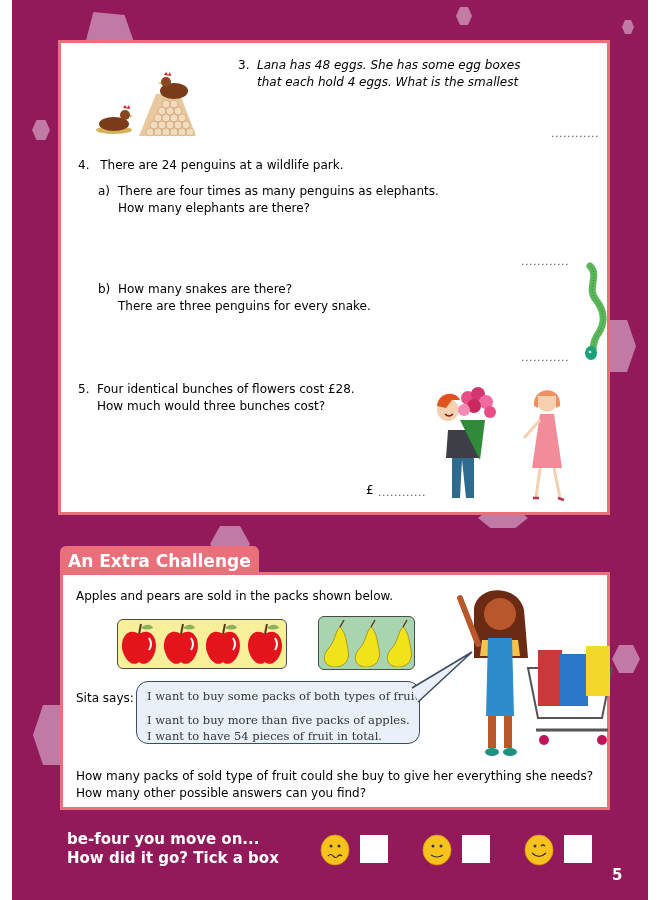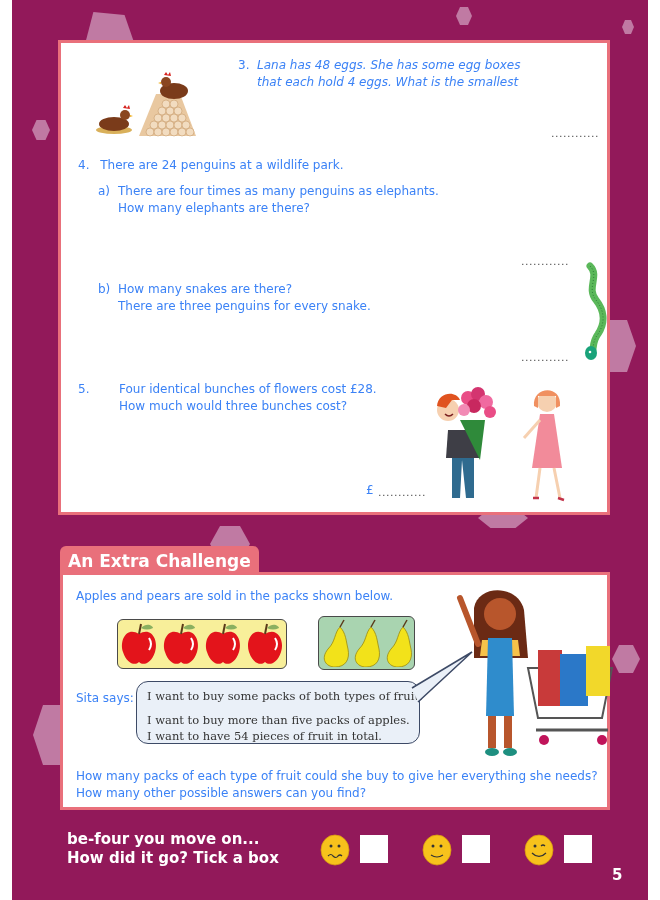--- a/index.html
+++ b/index.html
@@ -1,21 +1,21 @@
 <!DOCTYPE html>
 <html><head>
 <meta charset="utf-8">
 <style>
   html, body { margin: 0; padding: 0; }
   body { width: 660px; height: 900px; background: #ffffff; position: relative; overflow: hidden;
          font-family: "DejaVu Sans", sans-serif; }
   .page-bg { position: absolute; left: 12px; top: 0; width: 636px; height: 900px; background: #92195a; }
   .hex { position: absolute; background: #c07aa3; clip-path: polygon(25% 0, 75% 0, 100% 50%, 75% 100%, 25% 100%, 0 50%); }
   .card { position: absolute; background: #ffffff; border: 3px solid #e9707b; box-sizing: border-box; }
-  .q { position: absolute; font-size: 12px; line-height: 17px; color: #3b82f6; }
+  .q { position: absolute; font-size: 12px; line-height: 17px; color: #000000; }
   .answer-line { position: absolute; font-size: 11px; color: #555; letter-spacing: 0.5px; }
   .tab { position: absolute; background: #e9707b; color: #fff; font-weight: bold; font-size: 17px;
          padding: 5px 8px 3px 8px; border-radius: 6px 6px 0 0; font-family: "DejaVu Sans", sans-serif; }
   .bubble { position: absolute; background: #eaf0f8; border: 1.5px solid #3d4a66; border-radius: 12px;
             font-family: "DejaVu Serif", serif; font-size: 11.5px; line-height: 16px; color: #333; padding: 6px 10px; }
   .pack { position: absolute; border: 1.5px solid #4a4a4a; border-radius: 6px; display: flex; align-items: center; justify-content: space-around; }
   .footer-text { position: absolute; color: #fff; font-weight: bold; font-size: 15px; line-height: 19px; }
   .tick-box { position: absolute; width: 28px; height: 28px; background: #fff; }
   .face { position: absolute; width: 30px; height: 32px; }
   .page-num { position: absolute; color: #fff; font-weight: bold; font-size: 15px; }
@@ -111,21 +111,21 @@
 
 <svg style="position:absolute;left:582px;top:262px;" width="30" height="100" viewBox="0 0 30 100">
   <path d="M8 4 C18 14, 4 26, 14 38 C22 48, 24 60, 16 72 C10 80, 12 86, 10 92" stroke="#5bb85a" stroke-width="7" fill="none" stroke-linecap="round"></path>
   <path d="M8 4 C18 14, 4 26, 14 38 C22 48, 24 60, 16 72 C10 80, 12 86, 10 92" stroke="#2f7d3a" stroke-width="1" stroke-dasharray="1 2" fill="none"></path>
   <ellipse cx="9" cy="91" rx="6" ry="7" fill="#1aa37a"></ellipse>
   <circle cx="8" cy="90" r="1.3" fill="#fff"></circle>
 </svg>
 
 <div class="q" style="left:78px;top:381px;white-space:nowrap;">
   <span style="position:absolute;left:0;">5.</span>
-  <div style="position:absolute;left:19px;margin-left:22px;">
+  <div style="position:absolute;left:19px;">
     <div>Four identical bunches of flowers cost £28.</div>
     <div>How much would three bunches cost?</div>
   </div>
 </div>
 <div class="q" style="left:366px;top:482px;">£</div>
 <div class="answer-line" style="left:378px;top:486px;">............</div>
 
 <svg style="position:absolute;left:430px;top:380px;" width="150" height="125" viewBox="0 0 150 125">
   <g>
     <path d="M22 72 L22 118 L30 118 L32 80 L36 118 L44 118 L44 72 Z" fill="#2f6b8f"></path>
@@ -225,21 +225,21 @@
     <path d="M76 80 L160 80 L150 130 L86 130 Z" fill="none" stroke="#555" stroke-width="2"></path>
     <rect x="86" y="62" width="24" height="56" fill="#c83a3a"></rect>
     <rect x="108" y="66" width="28" height="52" fill="#2b78c8"></rect>
     <rect x="134" y="58" width="24" height="50" fill="#f2d82a"></rect>
     <path d="M84 142 L156 142" stroke="#555" stroke-width="3"></path>
     <circle cx="92" cy="152" r="5" fill="#c0145a"></circle>
     <circle cx="150" cy="152" r="5" fill="#c0145a"></circle>
   </g>
 </svg>
 
-<div class="q" style="left:76px;top:768px;white-space:nowrap;">How many packs of each type of fruit could she buy to give her everything she needs?</div>
+<div class="q" style="left:76px;top:768px;white-space:nowrap;">How many packs of sold type of fruit could she buy to give her everything she needs?</div>
 <div class="q" style="left:76px;top:785px;white-space:nowrap;">How many other possible answers can you find?</div>
 
 <div class="footer-text" style="left:67px;top:830px;">
   <div>be-four you move on...</div>
   <div>How did it go?  Tick a box</div>
 </div>
 
 <svg class="face" style="left:320px;top:834px;" viewBox="0 0 30 32">
   <ellipse cx="15" cy="16" rx="14" ry="15" fill="#f7c21c" stroke="#d99a10" stroke-width="0.8"></ellipse>
   <circle cx="11" cy="12" r="1.5" fill="#333"></circle>

